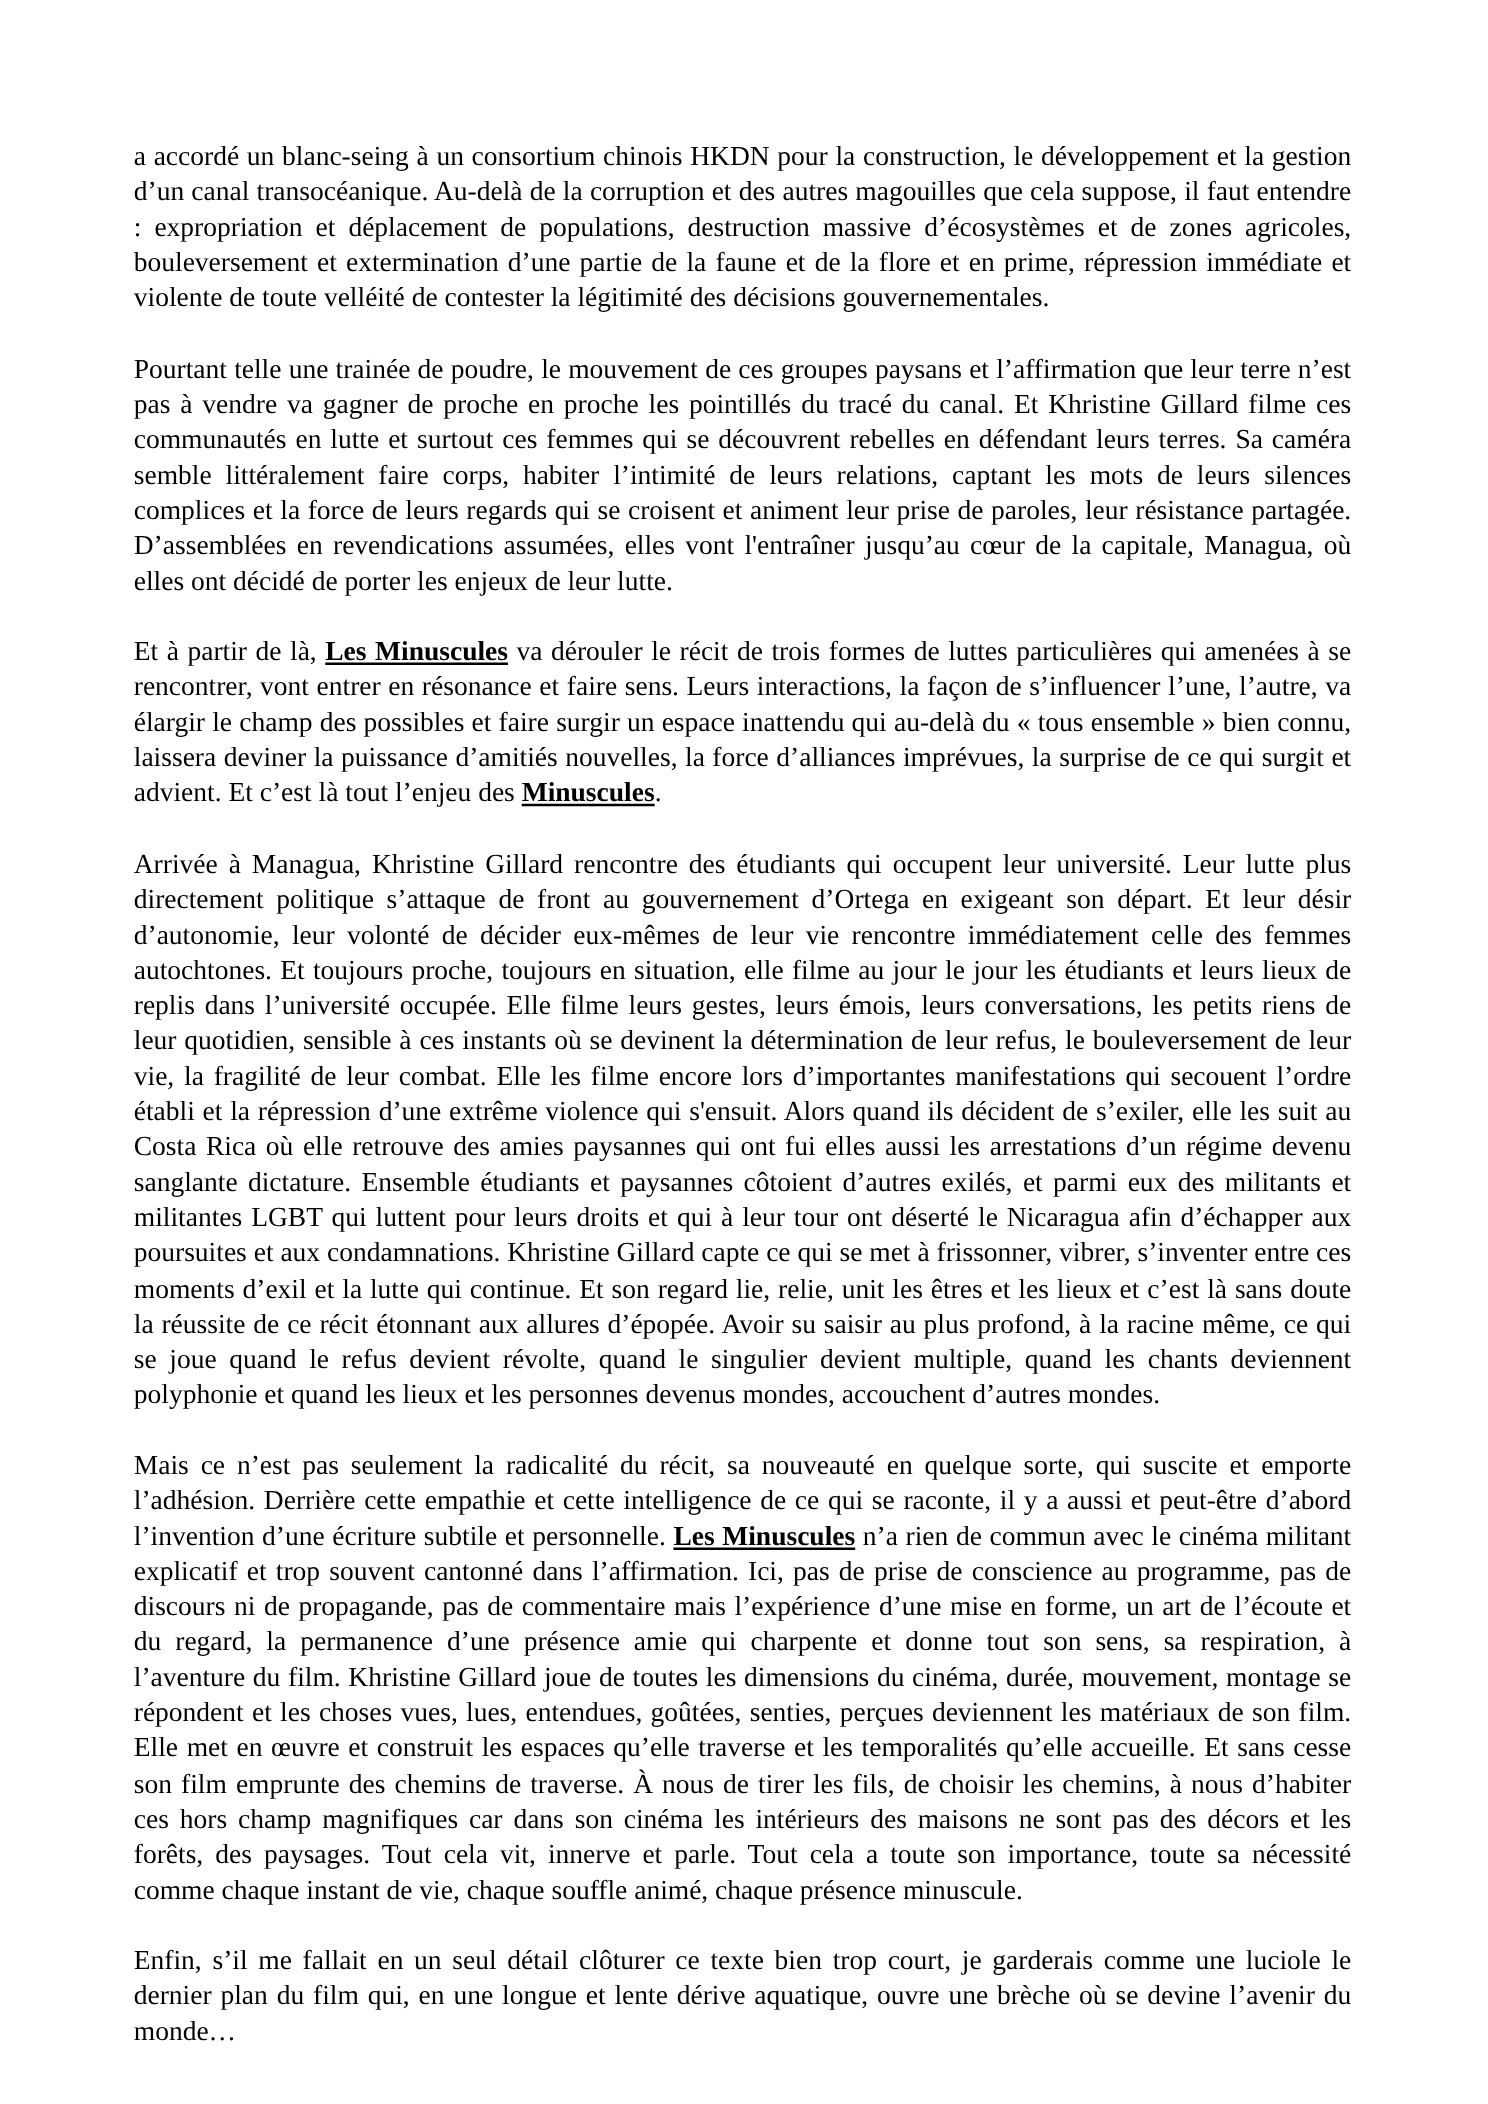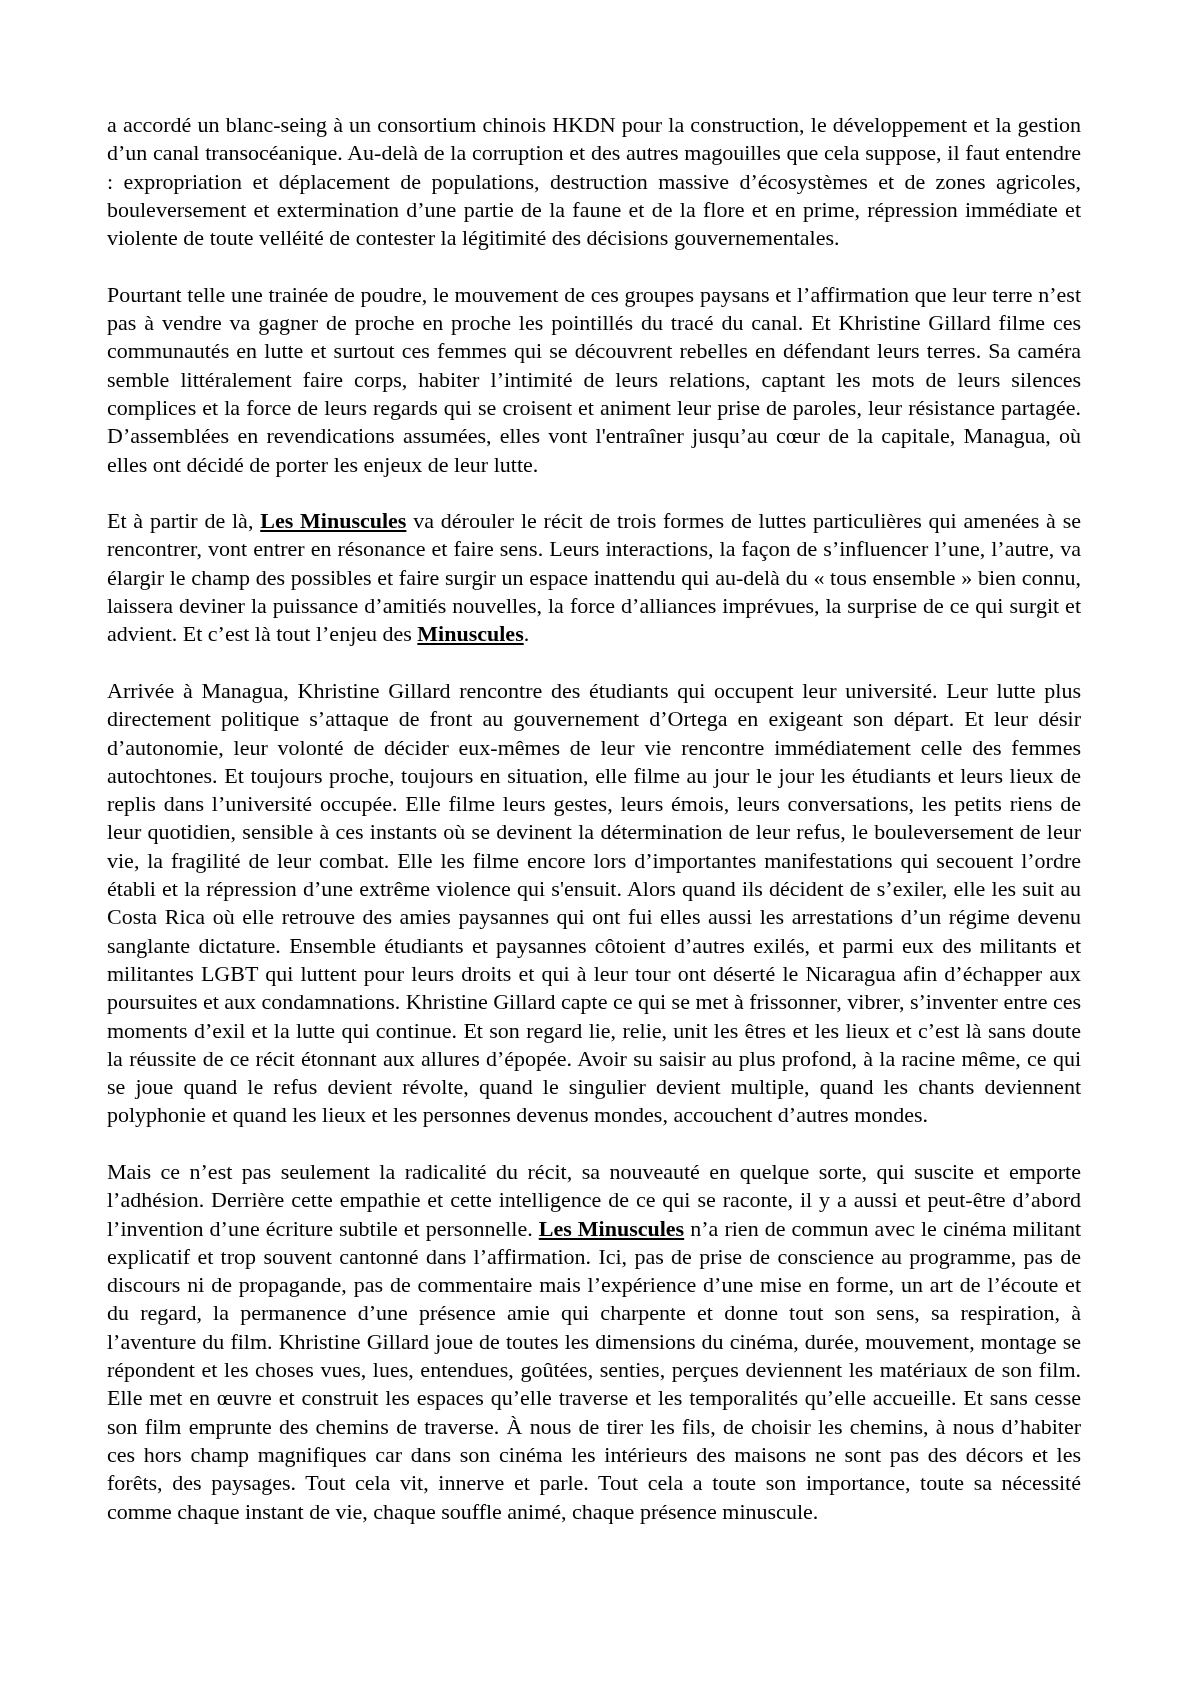--- a/index.html
+++ b/index.html
@@ -42,14 +42,15 @@
 </head>
 <body>
 
 <div class="page">
   <div class="text-block">
       <p class="para"><span>a accordé un blanc-seing à un consortium chinois HKDN pour la construction, le développement et la gestion d’un canal transocéanique. Au-delà de la corruption et des autres magouilles que cela suppose, il faut entendre : expropriation et déplacement de populations, destruction massive d’écosystèmes et de zones agricoles, bouleversement et extermination d’une partie de la faune et de la flore et en prime, répression immédiate et violente de toute velléité de contester la légitimité des décisions gouvernementales.</span></p>
       <p class="para"><span>Pourtant telle une trainée de poudre, le mouvement de ces groupes paysans et l’affirmation que leur terre n’est pas à vendre va gagner de proche en proche les pointillés du tracé du canal. Et Khristine Gillard filme ces communautés en lutte et surtout ces femmes qui se découvrent rebelles en défendant leurs terres. Sa caméra semble littéralement faire corps, habiter l’intimité de leurs relations, captant les mots de leurs silences complices et la force de leurs regards qui se croisent et animent leur prise de paroles, leur résistance partagée. D’assemblées en revendications assumées, elles vont l'entraîner jusqu’au cœur de la capitale, Managua, où elles ont décidé de porter les enjeux de leur lutte.</span></p>
       <p class="para"><span>Et à partir de là, </span><span class="bold">Les Minuscules</span><span> va dérouler le récit de trois formes de luttes particulières qui amenées à se rencontrer, vont entrer en résonance et faire sens. Leurs interactions, la façon de s’influencer l’une, l’autre, va élargir le champ des possibles et faire surgir un espace inattendu qui au-delà du « tous ensemble » bien connu, laissera deviner la puissance d’amitiés nouvelles, la force d’alliances imprévues, la surprise de ce qui surgit et advient. Et c’est là tout l’enjeu des </span><span class="bold">Minuscules</span><span>.</span></p>
       <p class="para"><span>Arrivée à Managua, Khristine Gillard rencontre des étudiants qui occupent leur université. Leur lutte plus directement politique s’attaque de front au gouvernement d’Ortega en exigeant son départ. Et leur désir d’autonomie, leur volonté de décider eux-mêmes de leur vie rencontre immédiatement celle des femmes autochtones. Et toujours proche, toujours en situation, elle filme au jour le jour les étudiants et leurs lieux de replis dans l’université occupée. Elle filme leurs gestes, leurs émois, leurs conversations, les petits riens de leur quotidien, sensible à ces instants où se devinent la détermination de leur refus, le bouleversement de leur vie, la fragilité de leur combat. Elle les filme encore lors d’importantes manifestations qui secouent l’ordre établi et la répression d’une extrême violence qui s'ensuit. Alors quand ils décident de s’exiler, elle les suit au Costa Rica où elle retrouve des amies paysannes qui ont fui elles aussi les arrestations d’un régime devenu sanglante dictature. Ensemble étudiants et paysannes côtoient d’autres exilés, et parmi eux des militants et militantes LGBT qui luttent pour leurs droits et qui à leur tour ont déserté le Nicaragua afin d’échapper aux poursuites et aux condamnations. Khristine Gillard capte ce qui se met à frissonner, vibrer, s’inventer entre ces moments d’exil et la lutte qui continue. Et son regard lie, relie, unit les êtres et les lieux et c’est là sans doute la réussite de ce récit étonnant aux allures d’épopée. Avoir su saisir au plus profond, à la racine même, ce qui se joue quand le refus devient révolte, quand le singulier devient multiple, quand les chants deviennent polyphonie et quand les lieux et les personnes devenus mondes, accouchent d’autres mondes.</span></p>
       <p class="para"><span>Mais ce n’est pas seulement la radicalité du récit, sa nouveauté en quelque sorte, qui suscite et emporte l’adhésion. Derrière cette empathie et cette intelligence de ce qui se raconte, il y a aussi et peut-être d’abord l’invention d’une écriture subtile et personnelle. </span><span class="bold">Les Minuscules</span><span> n’a rien de commun avec le cinéma militant explicatif et trop souvent cantonné dans l’affirmation. Ici, pas de prise de conscience au programme, pas de discours ni de propagande, pas de commentaire mais l’expérience d’une mise en forme, un art de l’écoute et du regard, la permanence d’une présence amie qui charpente et donne tout son sens, sa respiration, à l’aventure du film. Khristine Gillard joue de toutes les dimensions du cinéma, durée, mouvement, montage se répondent et les choses vues, lues, entendues, goûtées, senties, perçues deviennent les matériaux de son film. Elle met en œuvre et construit les espaces qu’elle traverse et les temporalités qu’elle accueille. Et sans cesse son film emprunte des chemins de traverse. À nous de tirer les fils, de choisir les chemins, à nous d’habiter ces hors champ magnifiques car dans son cinéma les intérieurs des maisons ne sont pas des décors et les forêts, des paysages. Tout cela vit, innerve et parle. Tout cela a toute son importance, toute sa nécessité comme chaque instant de vie, chaque souffle animé, chaque présence minuscule.</span></p>
+      <p class="para"><span>Enfin, s’il me fallait en un seul détail clôturer ce texte bien trop court, je garderais comme une luciole le dernier plan du film qui, en une longue et lente dérive aquatique, ouvre une brèche où se devine l’avenir du monde…</span></p>
     </div>
 </div>
 
 </body></html>

